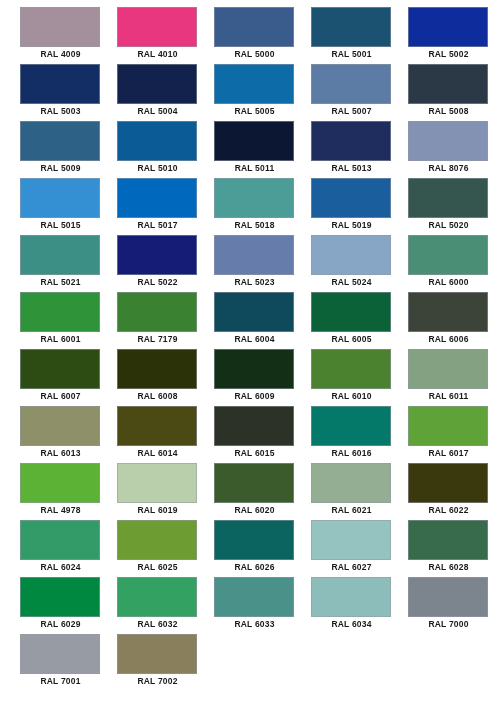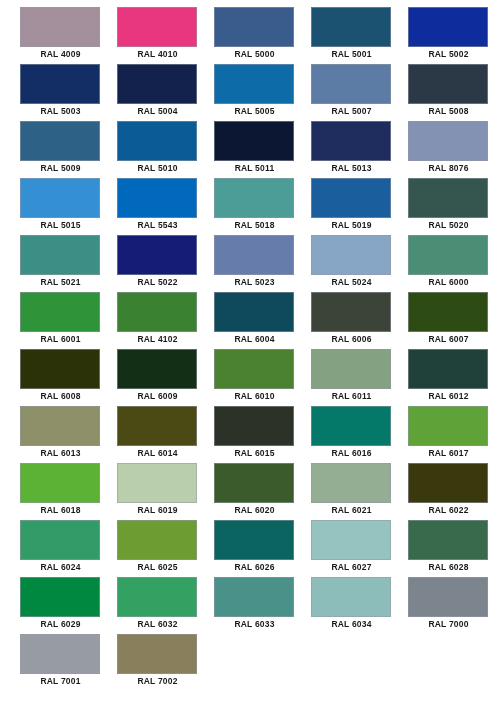--- a/index.html
+++ b/index.html
@@ -126,21 +126,21 @@
       <div class="swatch-cell">
         <div class="swatch-chip" style="background-color: rgb(131, 145, 179);"></div>
         <div class="swatch-label">RAL 8076</div>
       </div>
       <div class="swatch-cell">
         <div class="swatch-chip" style="background-color: rgb(52, 144, 210);"></div>
         <div class="swatch-label">RAL 5015</div>
       </div>
       <div class="swatch-cell">
         <div class="swatch-chip" style="background-color: rgb(0, 105, 190);"></div>
-        <div class="swatch-label">RAL 5543</div>
+        <div class="swatch-label">RAL 5017</div>
       </div>
       <div class="swatch-cell">
         <div class="swatch-chip" style="background-color: rgb(76, 157, 151);"></div>
         <div class="swatch-label">RAL 5018</div>
       </div>
       <div class="swatch-cell">
         <div class="swatch-chip" style="background-color: rgb(26, 94, 158);"></div>
         <div class="swatch-label">RAL 5019</div>
       </div>
       <div class="swatch-cell">
@@ -166,27 +166,31 @@
       <div class="swatch-cell">
         <div class="swatch-chip" style="background-color: rgb(75, 142, 118);"></div>
         <div class="swatch-label">RAL 6000</div>
       </div>
       <div class="swatch-cell">
         <div class="swatch-chip" style="background-color: rgb(46, 147, 57);"></div>
         <div class="swatch-label">RAL 6001</div>
       </div>
       <div class="swatch-cell">
         <div class="swatch-chip" style="background-color: rgb(59, 129, 50);"></div>
-        <div class="swatch-label">RAL 4102</div>
+        <div class="swatch-label">RAL 7179</div>
       </div>
       <div class="swatch-cell">
         <div class="swatch-chip" style="background-color: rgb(15, 74, 92);"></div>
         <div class="swatch-label">RAL 6004</div>
       </div>
       <div class="swatch-cell">
+        <div class="swatch-chip" style="background-color: rgb(12, 98, 56);"></div>
+        <div class="swatch-label">RAL 6005</div>
+      </div>
+      <div class="swatch-cell">
         <div class="swatch-chip" style="background-color: rgb(60, 68, 57);"></div>
         <div class="swatch-label">RAL 6006</div>
       </div>
       <div class="swatch-cell">
         <div class="swatch-chip" style="background-color: rgb(45, 76, 19);"></div>
         <div class="swatch-label">RAL 6007</div>
       </div>
       <div class="swatch-cell">
         <div class="swatch-chip" style="background-color: rgb(44, 50, 8);"></div>
         <div class="swatch-label">RAL 6008</div>
@@ -197,24 +201,20 @@
       </div>
       <div class="swatch-cell">
         <div class="swatch-chip" style="background-color: rgb(75, 130, 48);"></div>
         <div class="swatch-label">RAL 6010</div>
       </div>
       <div class="swatch-cell">
         <div class="swatch-chip" style="background-color: rgb(132, 161, 130);"></div>
         <div class="swatch-label">RAL 6011</div>
       </div>
       <div class="swatch-cell">
-        <div class="swatch-chip" style="background-color: rgb(32, 64, 58);"></div>
-        <div class="swatch-label">RAL 6012</div>
-      </div>
-      <div class="swatch-cell">
         <div class="swatch-chip" style="background-color: rgb(141, 144, 105);"></div>
         <div class="swatch-label">RAL 6013</div>
       </div>
       <div class="swatch-cell">
         <div class="swatch-chip" style="background-color: rgb(75, 74, 21);"></div>
         <div class="swatch-label">RAL 6014</div>
       </div>
       <div class="swatch-cell">
         <div class="swatch-chip" style="background-color: rgb(44, 50, 40);"></div>
         <div class="swatch-label">RAL 6015</div>
@@ -222,21 +222,21 @@
       <div class="swatch-cell">
         <div class="swatch-chip" style="background-color: rgb(4, 121, 106);"></div>
         <div class="swatch-label">RAL 6016</div>
       </div>
       <div class="swatch-cell">
         <div class="swatch-chip" style="background-color: rgb(95, 163, 56);"></div>
         <div class="swatch-label">RAL 6017</div>
       </div>
       <div class="swatch-cell">
         <div class="swatch-chip" style="background-color: rgb(91, 178, 53);"></div>
-        <div class="swatch-label">RAL 6018</div>
+        <div class="swatch-label">RAL 4978</div>
       </div>
       <div class="swatch-cell">
         <div class="swatch-chip" style="background-color: rgb(185, 206, 171);"></div>
         <div class="swatch-label">RAL 6019</div>
       </div>
       <div class="swatch-cell">
         <div class="swatch-chip" style="background-color: rgb(59, 91, 44);"></div>
         <div class="swatch-label">RAL 6020</div>
       </div>
       <div class="swatch-cell">

